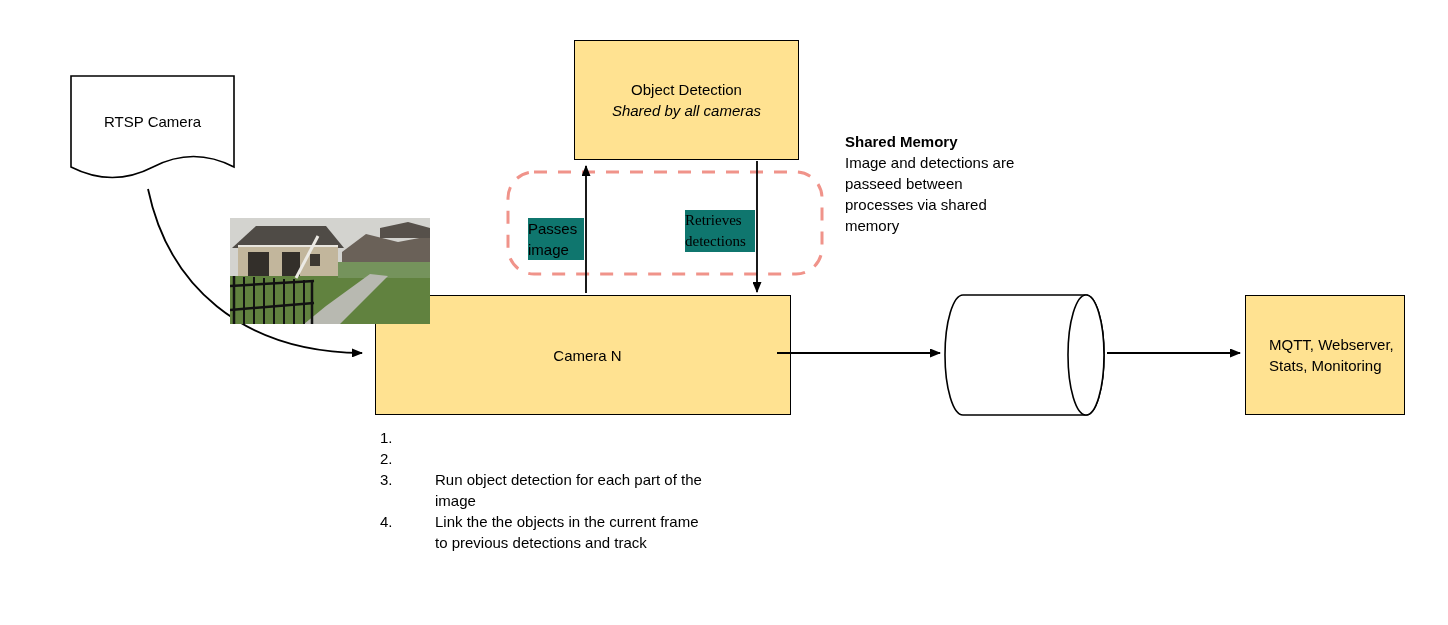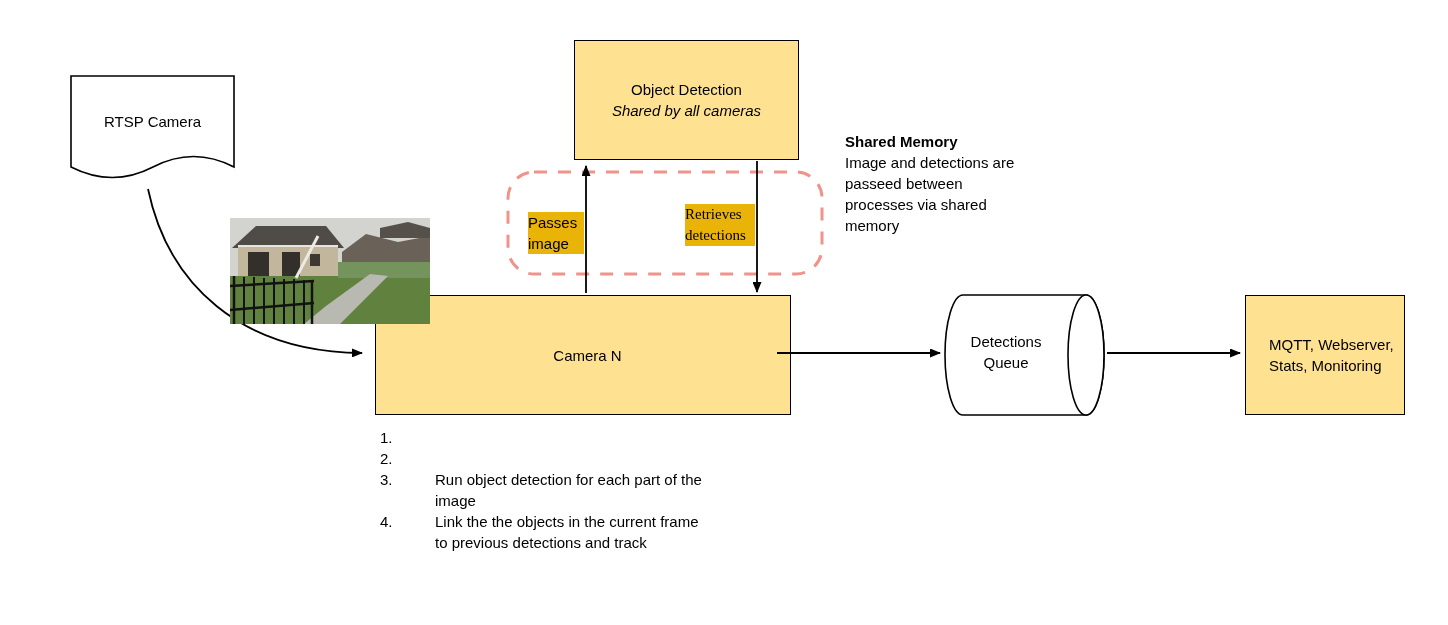--- a/index.html
+++ b/index.html
@@ -22,21 +22,21 @@
     align-items: center;
     justify-content: center;
     text-align: center;
     z-index: 1;
     box-sizing: border-box;
   }
   .node.left-text { justify-content: flex-start; text-align: left; padding-left: 23px; padding-right: 6px; }
   .node.column { flex-direction: column; }
   .shape-svg { position: absolute; z-index: 1; }
   .note { position: absolute; z-index: 4; }
-  .edge-label { position: absolute; z-index: 4; background: #eab308; }
+  .edge-label { position: absolute; z-index: 4; background: #0f766e; margin-top: 6px; }
   .b { font-weight: bold; }
   .i { font-style: italic; }
   #connector-layer { position: absolute; left: 0; top: 0; z-index: 2; pointer-events: none; }
   #connector-layer path.conn { stroke: var(--arrow, #000); stroke-width: 1.8; fill: none; }
   #arrowhead-path { fill: var(--arrow, #000); }
   .dashed-rect { stroke: var(--shared-memory-outline, #f0938a); stroke-width: 3; fill: none; }
   .cyl { fill: #fff; stroke: var(--node-border, #000); stroke-width: 1.6; }
   .doc { fill: #fff; stroke: var(--node-border, #000); stroke-width: 1.6; }
   .doc-label { position: absolute; left: 0; right: 0; top: 36px; text-align: center; }
   .steps { position: absolute; left: 380px; top: 427px; z-index: 4; }
@@ -70,21 +70,20 @@
   <div class="node left-text" style="left:1245px; top:295px; width:160px; height:120px;">
     <div>MQTT, Webserver, Stats, Monitoring</div>
   </div>
 
   <div class="shape-svg" style="left:943px; top:293px; width:165px; height:124px;">
     <svg width="165" height="124" viewBox="0 0 165 124">
       <path class="cyl" d="M20,2 L143,2 A18,60 0 0 1 143,122 L20,122 A18,60 0 0 1 20,2 Z"></path>
       <ellipse class="cyl" cx="143" cy="62" rx="18" ry="60"></ellipse>
     </svg>
   </div>
-  <div class="queue-label">Detections Queue</div>
 
   <svg id="connector-layer" width="1448" height="625" viewBox="0 0 1448 625">
     <defs>
       <marker id="arrow" viewBox="0 0 11 9" markerWidth="11" markerHeight="9" refX="10" refY="4.5" orient="auto" markerUnits="userSpaceOnUse">
         <path id="arrowhead-path" d="M0,0 L11,4.5 L0,9 Z"></path>
       </marker>
     </defs>
 
     <rect class="dashed-rect" x="508" y="172" width="314" height="102" rx="26" ry="26" stroke-dasharray="13 11"></rect>
 

